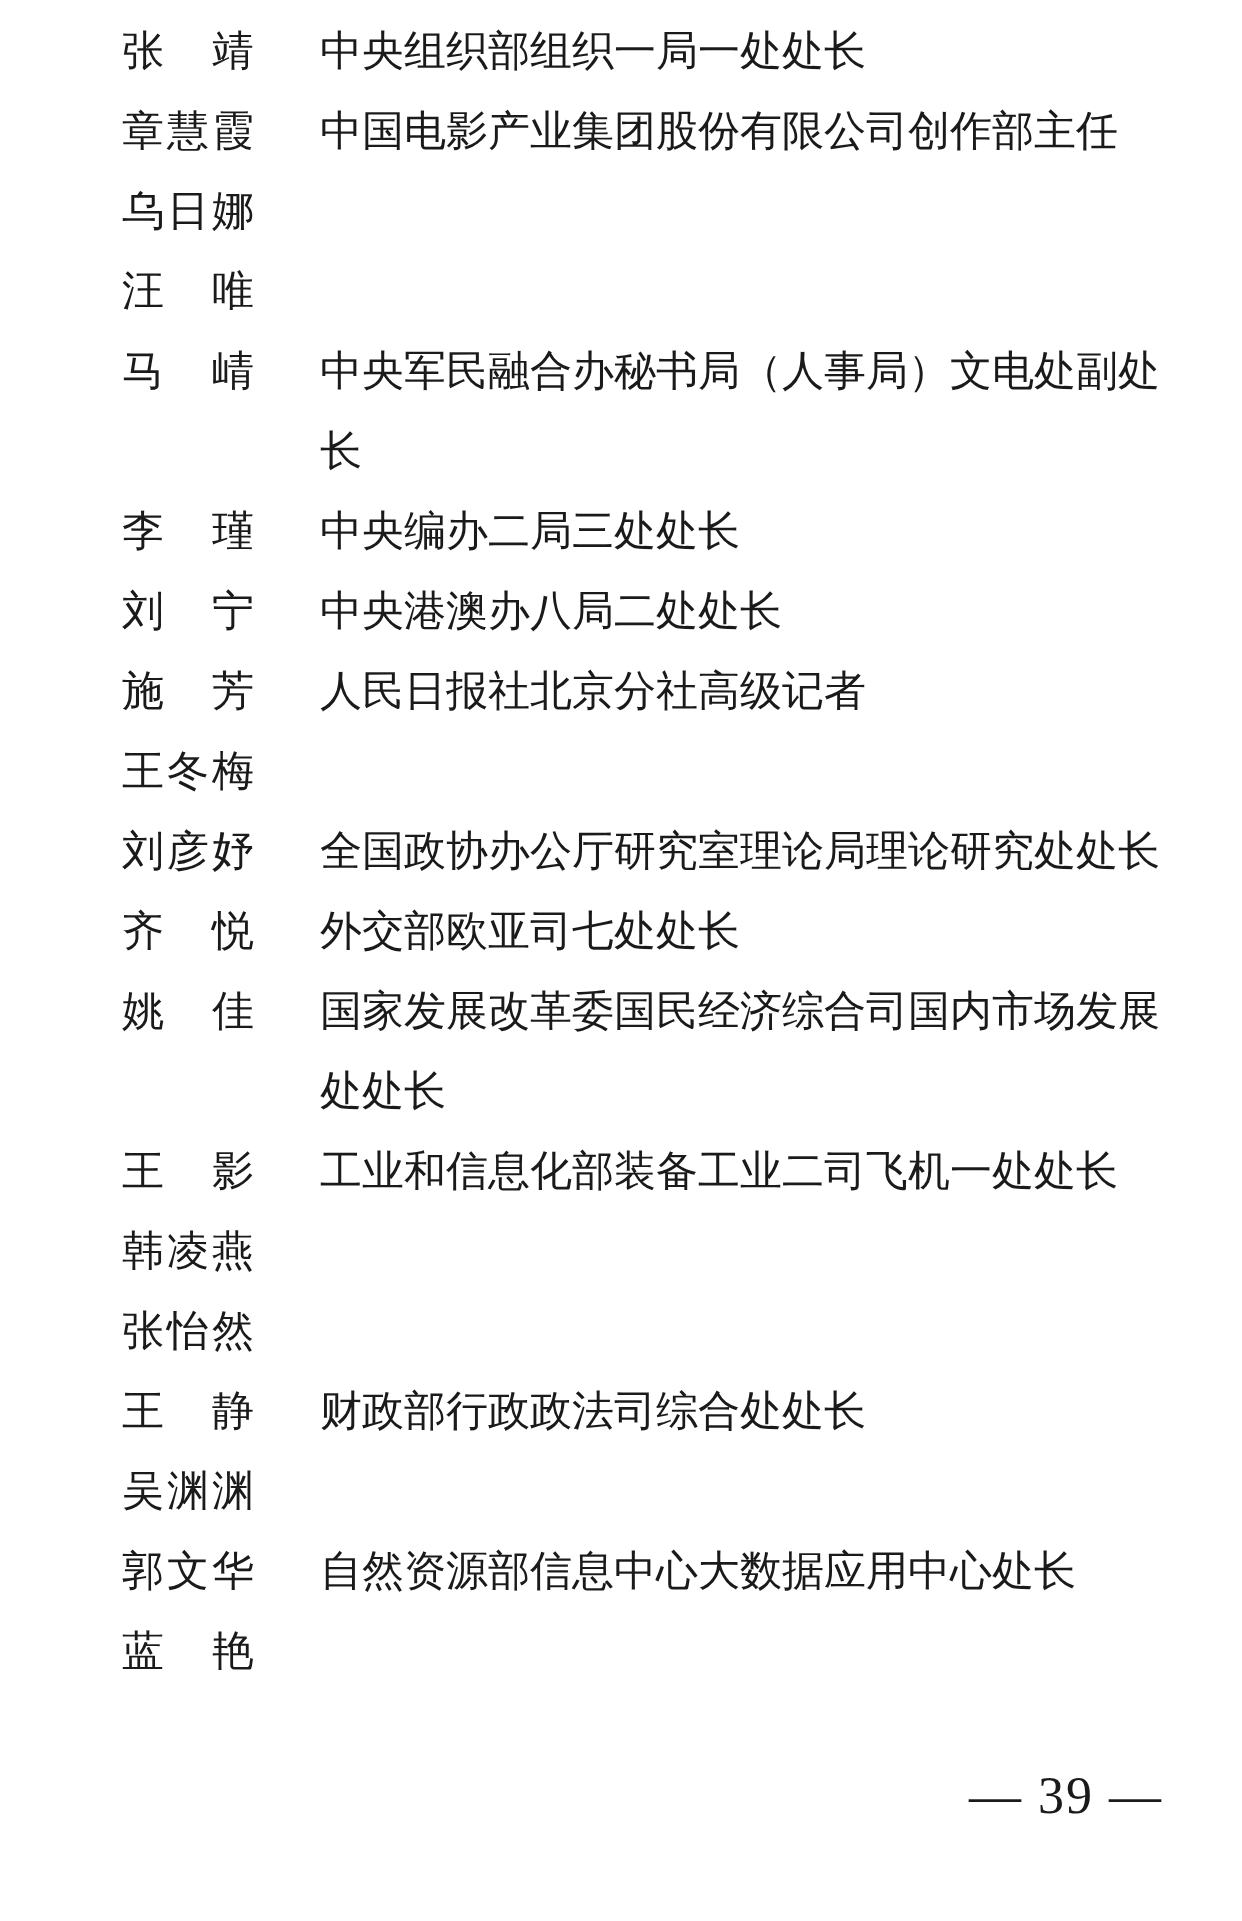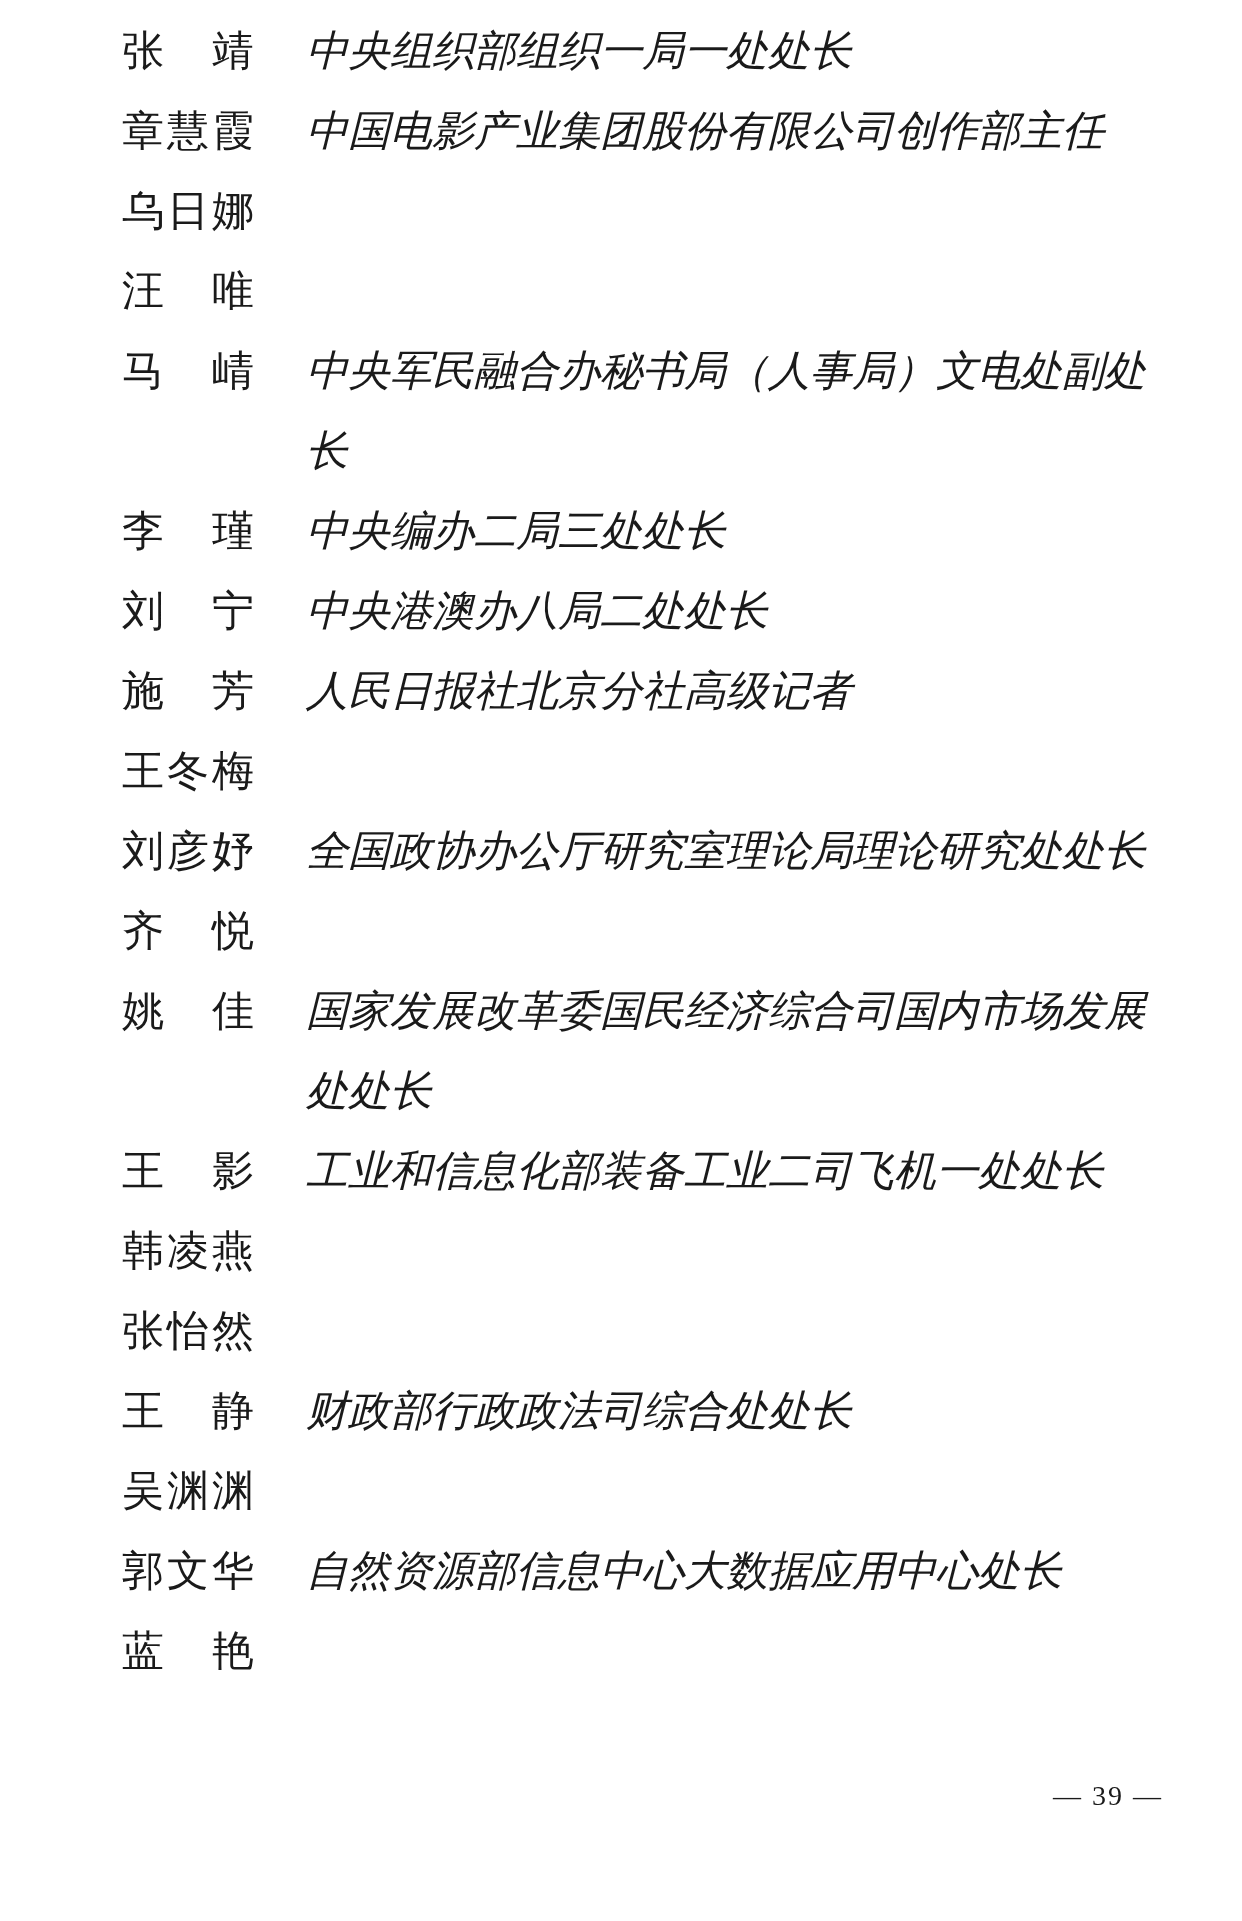--- a/index.html
+++ b/index.html
@@ -29,31 +29,30 @@
   }
   .name {
     margin-left: 122px;
     width: 132px;
     display: flex;
     justify-content: space-between;
     flex: 0 0 auto;
     white-space: nowrap;
   }
   .title {
-    margin-left: 52px;
+    margin-left: 66px;
     width: 846px;
     white-space: pre-line;
     word-break: break-all;
-    font-style: italic;
   }
   .page-number {
     position: absolute;
     top: 1772px;
     right: 79px;
-    font-size: 28px;
+    font-size: 52px;
     line-height: 48px;
     letter-spacing: 2px;
   }
 </style>
 </head>
 <body>
 
 <main>
   <section class="roster" id="roster">
       <div class="row">
@@ -125,20 +124,21 @@
           <span>彦</span>
           <span>妤</span>
         </div>
         <div class="title">全国政协办公厅研究室理论局理论研究处处长</div>
       </div>
       <div class="row">
         <div class="name">
           <span>齐</span>
           <span>悦</span>
         </div>
+        <div class="title">外交部欧亚司七处处长</div>
       </div>
       <div class="row">
         <div class="name">
           <span>姚</span>
           <span>佳</span>
         </div>
         <div class="title">国家发展改革委国民经济综合司国内市场发展
 处处长</div>
       </div>
       <div class="row">

